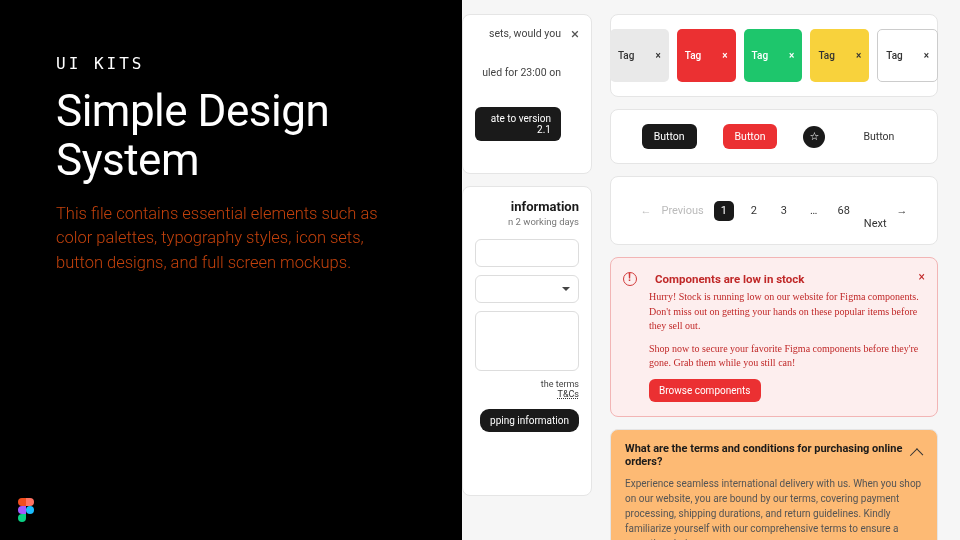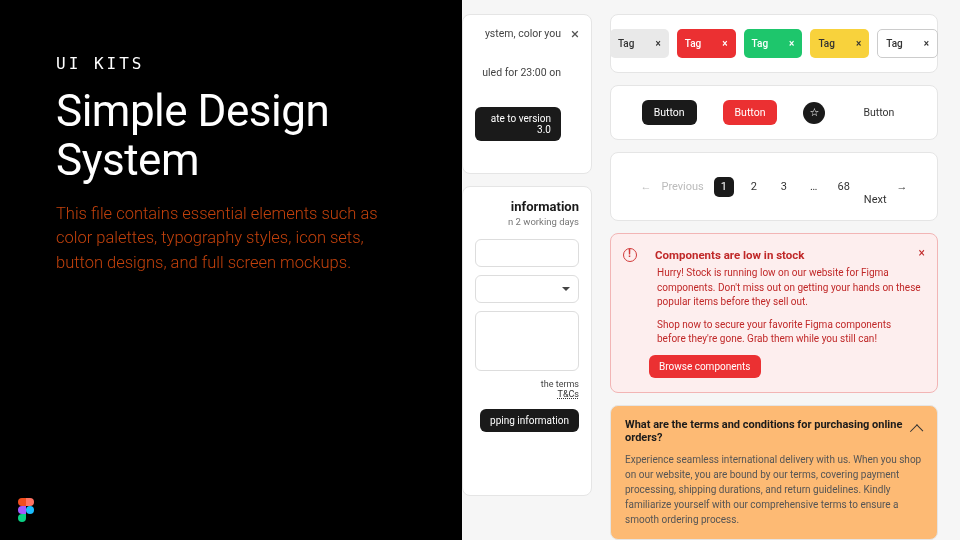--- a/index.html
+++ b/index.html
@@ -40,25 +40,25 @@
   .btn-dark { display:inline-block; background:#1a1a1a; color:#fff; border-radius:6px; padding:6px 10px; font-size:10px;}
 
   
   .ship h3 { font-size: 13px; font-weight:700; text-align:right; }
   .ship .sub { font-size: 9.5px; color:#777; text-align:right; margin-top:2px; margin-bottom:12px;}
   .field { border:1px solid #ddd; border-radius:6px; height:28px; margin-bottom:8px; position:relative;}
   .field.sel::after{ content:""; position:absolute; right:8px; top:11px; border:4px solid transparent; border-top-color:#444;}
   .field.ta { height:60px; }
   .ship .terms { font-size:9px; color:#444; text-align:right; margin:6px 0 10px; }
   .ship .terms .link { color:#333; text-decoration: underline dotted; }
-  .ship .submit { float:right; }
+  .ship .submit { float:right;border-radius:9px; }
 
   
   .tags { display:flex; gap:8px; justify-content:center; padding:14px 8px;}
-  .tag { display:inline-flex; align-items:center; gap:21px; padding:8px 8px; border-radius:5px; font-size:10px; font-weight:500;}
+  .tag { display:inline-flex; align-items:center; gap:21px; padding:20px 8px; border-radius:5px; font-size:10px; font-weight:500;}
   .tag .x { font-size:10px; }
   .tag-grey { background:#e9e9e9; color:#333;}
   .tag-red { background:#eb3032; color:#fff;}
   .tag-green{ background:#1ec66c; color:#fff;}
   .tag-yellow{background:#f8d23c; color:#333;}
   .tag-outline{background:#fff; border:1px solid #ccc; color:#333;}
 
   
   .btns { display:flex; gap:26px; justify-content:center; align-items:center; padding:14px 8px;}
   .b { padding:6px 12px; border-radius:6px; font-size:10.5px; display:inline-flex; align-items:center; gap:6px;}
@@ -73,21 +73,21 @@
   .pager .pg { width:20px; height:20px; display:inline-flex; align-items:center; justify-content:center; border-radius:5px;}
   .pager .pg.cur { background:#1a1a1a; color:#fff;}
   .pager .next { color:#333;margin-top:26px;}
 
   
   .alert { border:1px solid #f2b5b5; background:#fdeeee; color:#c02828; border-radius:8px; padding:14px 16px; position:relative;}
   .alert .ico { position:absolute; left:12px; top:14px; width:14px; height:14px; border:1.5px solid #d23a3a; border-radius:50%;}
   .alert .ico::after{ content:"!"; position:absolute; left:4px; top:-2px; font-size:11px; font-weight:700; color:#d23a3a;}
   .alert .ax { position:absolute; right:12px; top:12px; font-size:12px; cursor:pointer;}
   .alert h4 { font-size:11.5px; font-weight:700; margin-left:28px; margin-bottom:4px;}
-  .alert p { font-size:10px; line-height:1.45; margin-left:30px; margin-bottom:8px;}
+  .alert p { font-size:10px; line-height:1.45; margin-left:22px; margin-bottom:8px;font-family:Liberation Serif, serif;}
   .alert .cta { margin-left:22px; display:inline-block; background:#eb3032; color:#fff; font-size:10px; padding:6px 10px; border-radius:6px;}
 
   
   .acc-item { background:#fdba74; border:1px solid #e5e5e5; border-radius:8px; padding:12px 14px; }
   .acc-item + .acc-item { margin-top:10px;}
   .acc-head { display:flex; justify-content:space-between; align-items:center; font-size:11px; font-weight:700; cursor:pointer;}
   .acc-body { font-size:10px; color:#555; line-height:1.5; margin-top:8px;}
   .chev { width:10px; height:10px; border-right:1.6px solid #333; border-bottom:1.6px solid #333; transform:rotate(45deg); margin-right:2px;}
   .chev.up{ transform:rotate(-135deg);}
 </style>
@@ -107,23 +107,23 @@
         <path d="M3 12h3v3a3 3 0 1 1-3-3z" fill="#0acf83"></path>
       </svg>
   </div>
 </div>
 
 <div class="sheet">
 
   <div class="col colL">
     <div class="card modal" style="height:160px;">
       <span class="close">×</span>
-      <div class="line">ystem, color you</div>
+      <div class="line">sets, would you</div>
       <div class="line" style="margin-top:26px;">uled for 23:00 on</div>
-      <span class="btn-dark" style="margin-top:18px;">ate to version 3.0</span>
+      <span class="btn-dark" style="margin-top:18px;">ate to version 2.1</span>
     </div>
 
     <div class="card ship" style="height:310px;">
       <h3> information</h3>
       <div class="sub">n 2 working days</div>
       <div class="field"></div>
       <div class="field sel"></div>
       <div class="field ta"></div>
       <div class="terms">
         <span>the terms</span><br>

